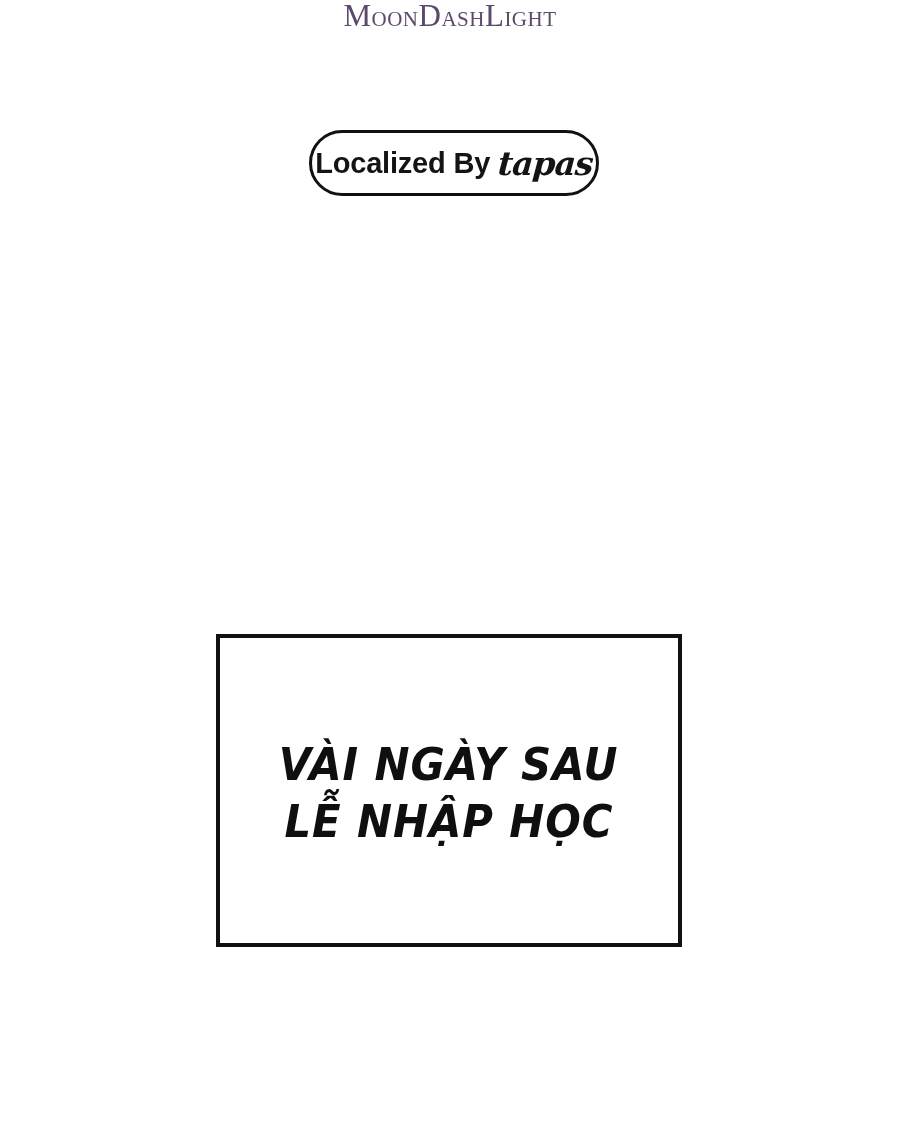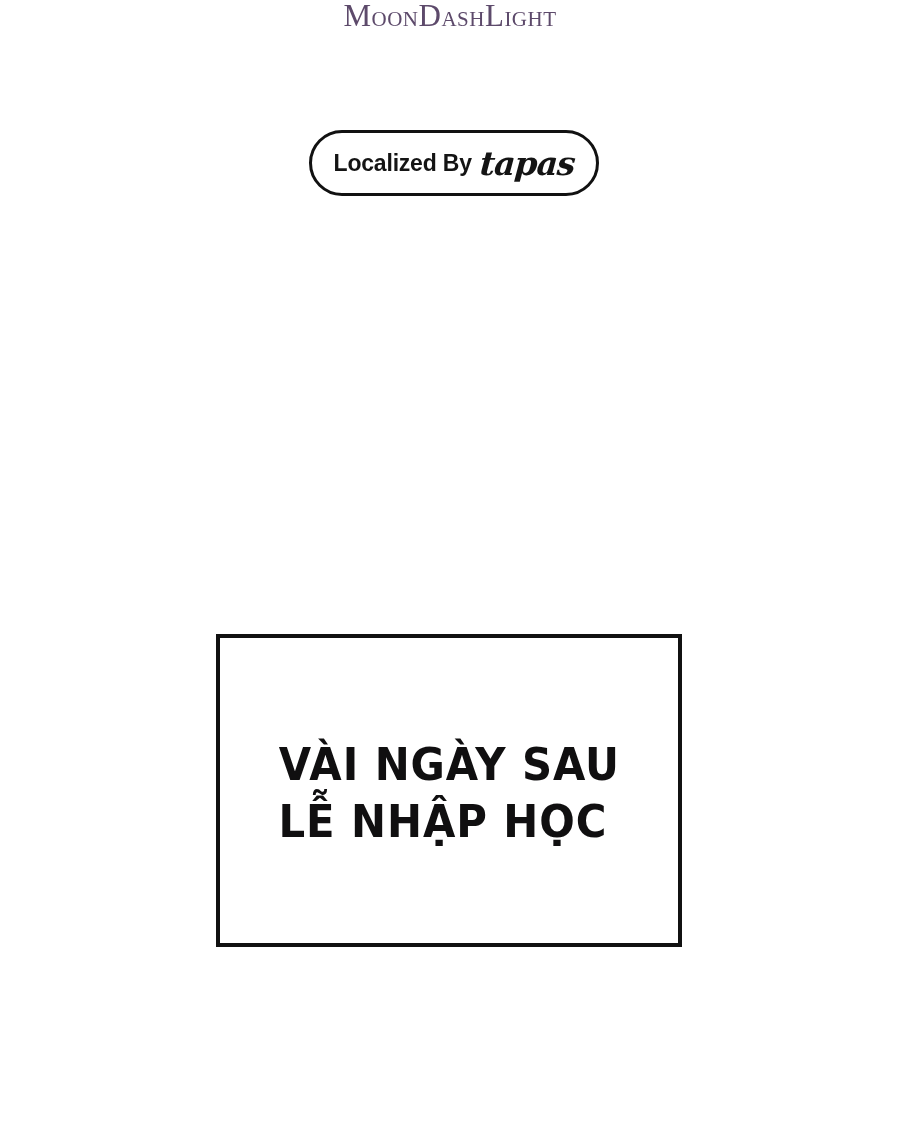--- a/index.html
+++ b/index.html
@@ -46,21 +46,21 @@
     border: 3px solid #111111;
     border-radius: 33px;
     background: #ffffff;
     display: flex;
     align-items: center;
     justify-content: center;
     gap: 8px;
   }
   .pill-text {
     font-family: "Liberation Sans", sans-serif;
-    font-size: 23px;
+    font-size: 29px;
     font-weight: 600;
     color: #141414;
     letter-spacing: -0.2px;
   }
   .pill-logo {
     font-family: "DejaVu Serif", serif;
     font-style: italic;
     font-weight: bold;
     font-size: 33px;
     color: #141414;
@@ -79,23 +79,24 @@
     border: 4px solid #111111;
     background: #ffffff;
     display: flex;
     flex-direction: column;
     align-items: center;
     justify-content: center;
   }
   .panel-lines {
     display: flex;
     flex-direction: column;
-    align-items: flex-start;
+    align-items: center;
     gap: 8px;
     margin-top: 6px;
+    font-style: italic;
   }
   .panel-line {
     font-family: "DejaVu Sans", sans-serif;
     font-weight: bold;
     font-size: 45px;
     line-height: 1.08;
     letter-spacing: 1px;
     color: #100f10;
     text-align: center;
     white-space: nowrap;

